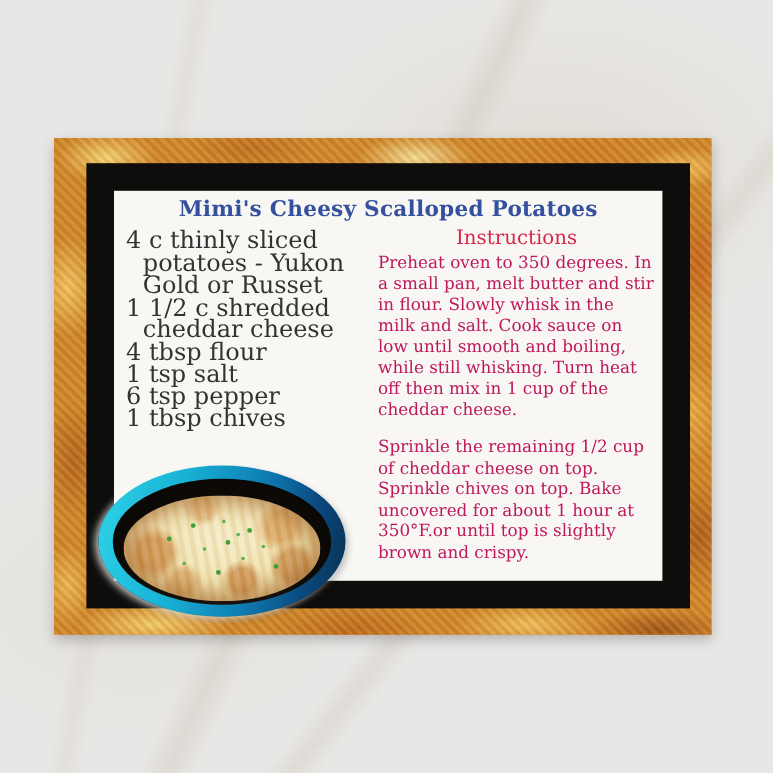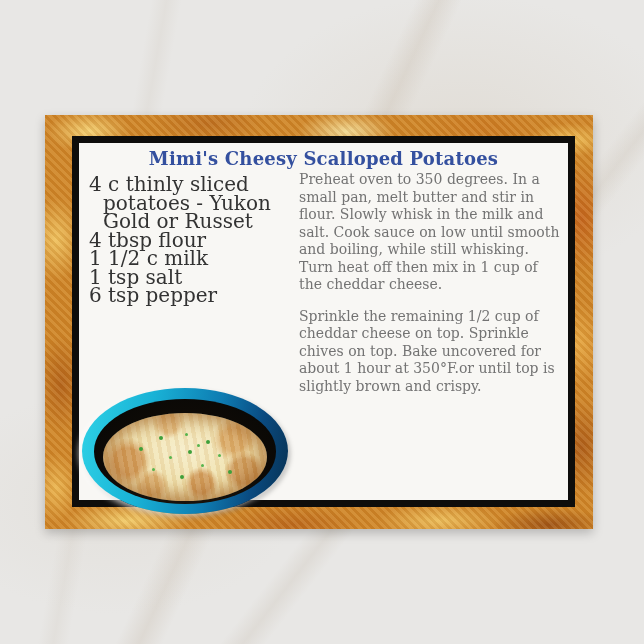--- a/index.html
+++ b/index.html
@@ -37,21 +37,21 @@
       radial-gradient(ellipse 38px 60px at 97% 55%, rgba(233,170,68,.95), transparent 70%),
       radial-gradient(ellipse 44px 70px at 98% 80%, rgba(168,86,22,.85), transparent 70%),
       radial-gradient(ellipse 90px 26px at 15% 98%, rgba(244,208,110,.95), transparent 70%),
       radial-gradient(ellipse 100px 28px at 45% 99%, rgba(186,100,26,.85), transparent 70%),
       radial-gradient(ellipse 90px 26px at 72% 98%, rgba(240,196,96,.9), transparent 70%),
       radial-gradient(ellipse 80px 24px at 92% 99%, rgba(150,74,18,.85), transparent 70%);
   }
   
   .frame{
     position:absolute;left:27px;top:21px;right:18px;bottom:22px;
-    background:#0e0d0b;padding:7px;box-sizing:border-box;
+    background:#0e0d0b;padding:23px;box-sizing:border-box;
   }
   .content{
     width:100%;height:100%;background:#f8f7f4;overflow:hidden;box-sizing:border-box;
   }
   .title{
     margin:4px 0 0;text-align:center;
     font-weight:bold;font-size:18px;line-height:24px;
     color:#34509f;letter-spacing:.2px;
   }
   .cols{display:flex;padding:0 4px 0 6px;}
@@ -60,21 +60,21 @@
   .heading{
     margin:1px 0 3px;text-align:center;font-weight:normal;
     font-size:16.5px;line-height:20px;color:#d8284a;
   }
   .ing-list{
     list-style:none;margin:4px;padding:0;
     font-size:20px;line-height:18.5px;color:#333;
   }
   .ing-list li{padding-left:14px;text-indent:-14px;}
   .col-right p{
-    margin:0 0 14px;font-size:14px;line-height:17.5px;color:#737373;
+    margin:0 0 14px;font-size:14px;line-height:17.5px;color:#be185d;
   }
   
   .dish{
     position:absolute;left:37px;top:273px;width:206px;height:126px;
     border-radius:50%;
     background:linear-gradient(100deg,#2ed2e6 0%,#19b2d6 32%,#0e7cb2 62%,#0a4a80 82%,#07304f 100%);
     box-shadow:-3px 2px 6px rgba(255,255,255,.7), 2px 3px 5px rgba(0,0,0,.25);
   }
   .dish-well{
     position:absolute;left:6%;right:6%;top:9%;bottom:8%;border-radius:50%;
@@ -103,27 +103,29 @@
 
 <div class="scene">
   <div class="postcard">
     <div class="frame">
       <div class="content">
         <h1 class="title">Mimi's Cheesy Scalloped Potatoes</h1>
         <div class="cols">
           <div class="col-left">
             <ul class="ing-list">
               <li>4 c thinly sliced potatoes - Yukon Gold or Russet</li>
+              <li>1 1/2 c shredded cheddar cheese</li>
               <li>4 tbsp flour</li>
-              <li>1 1/2 c milk</li>
               <li>1 tsp salt</li>
               <li>6 tsp pepper</li>
+              <li>1 tbsp chives</li>
             </ul>
           </div>
           <div class="col-right">
+            <h2 class="heading">Instructions</h2>
             <p>Preheat oven to 350 degrees. In a small pan, melt butter and stir in flour. Slowly whisk in the milk and salt. Cook sauce on low until smooth and boiling, while still whisking. Turn heat off then mix in 1 cup of the cheddar cheese.</p>
             <p>Sprinkle the remaining 1/2 cup of cheddar cheese on top. Sprinkle chives on top. Bake uncovered for about 1 hour at 350°F.or until top is slightly brown and crispy.</p>
           </div>
         </div>
       </div>
     </div>
     <div class="dish">
       <div class="dish-well"></div>
       <div class="dish-potatoes">
         <i class="chive" style="left:22%;top:38%"></i>

